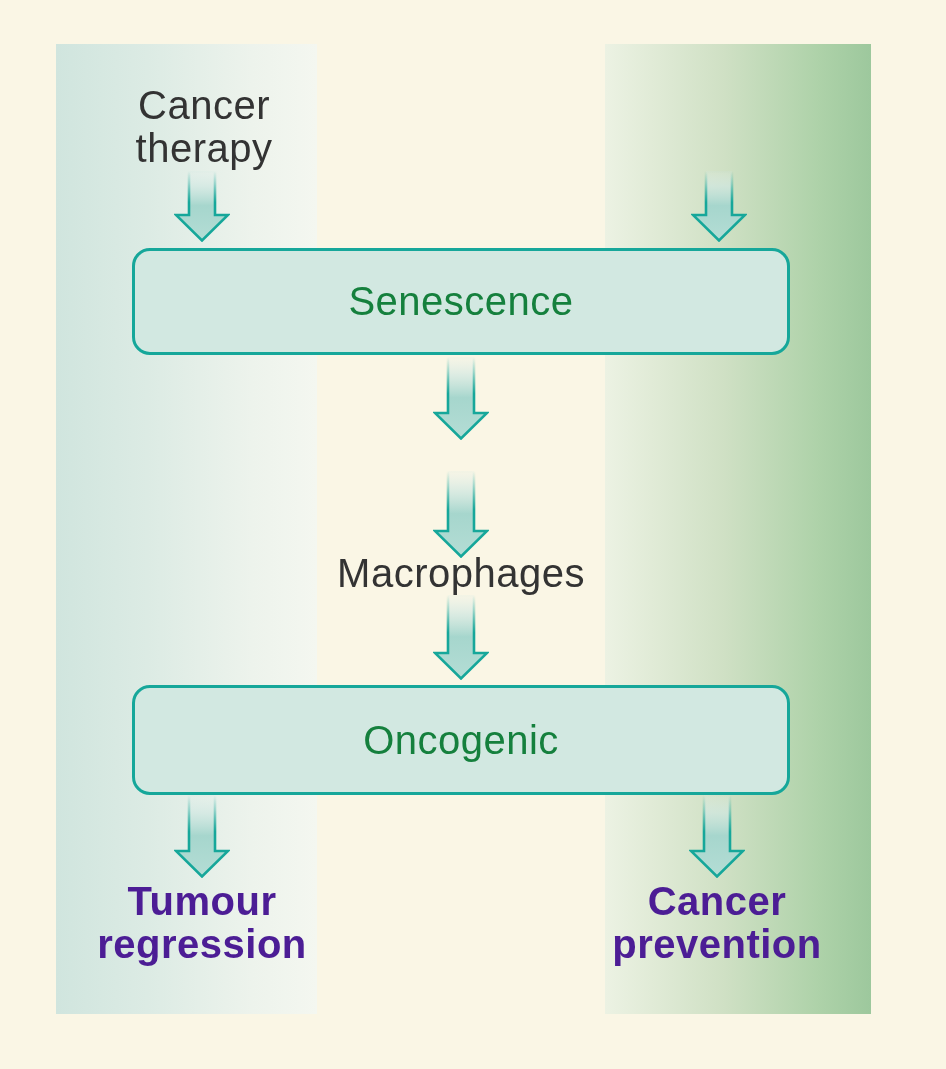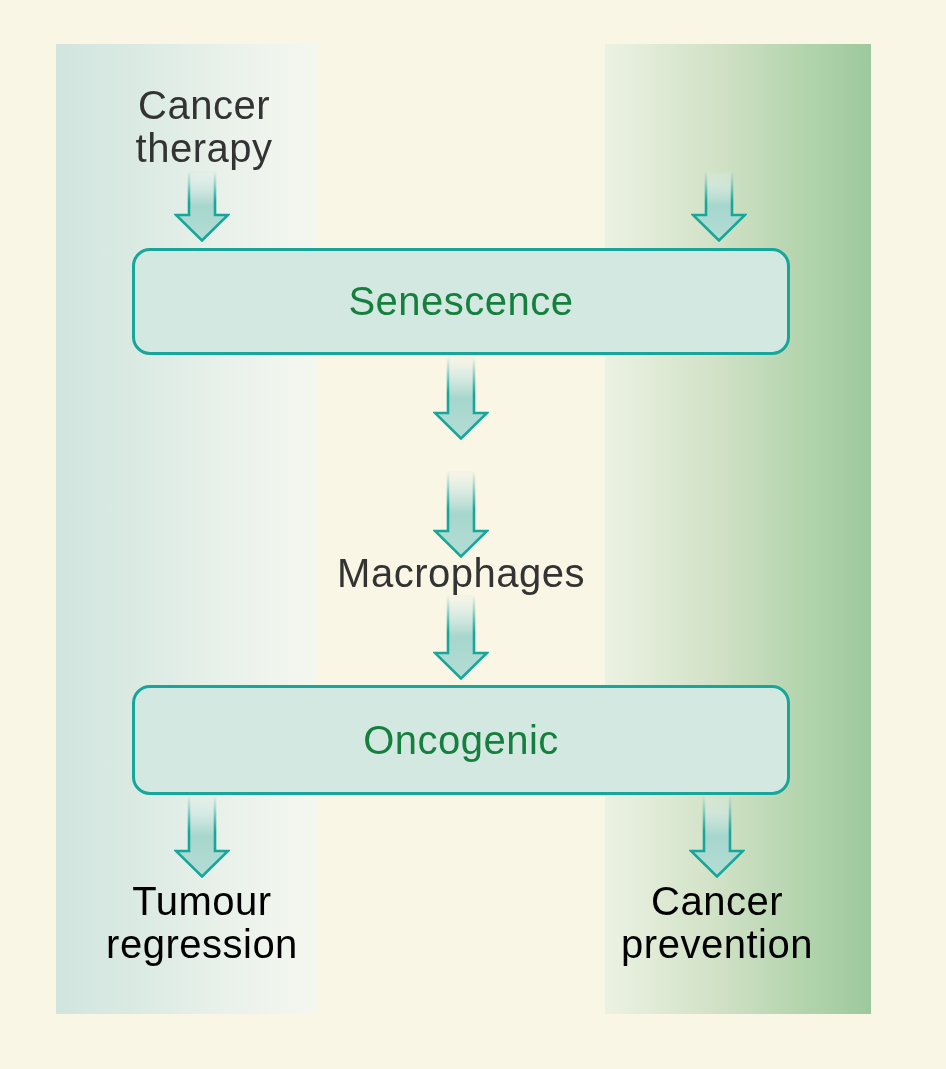--- a/index.html
+++ b/index.html
@@ -58,22 +58,22 @@
     position: absolute;
     text-align: center;
     font-size: 40px;
     line-height: 43px;
     color: #333333;
     white-space: pre-line;
     z-index: 4;
     letter-spacing: 0.5px;
   }
   .flow-label.bold {
-    font-weight: 400;
-    color: #000000;
+    font-weight: 700;
+    color: #4c1d95;
   }
   .cd4 sup {
     font-size: 24px;
     line-height: 0;
     vertical-align: 14px;
   }
   .defs-holder {
     position: absolute;
     width: 0;
     height: 0;

